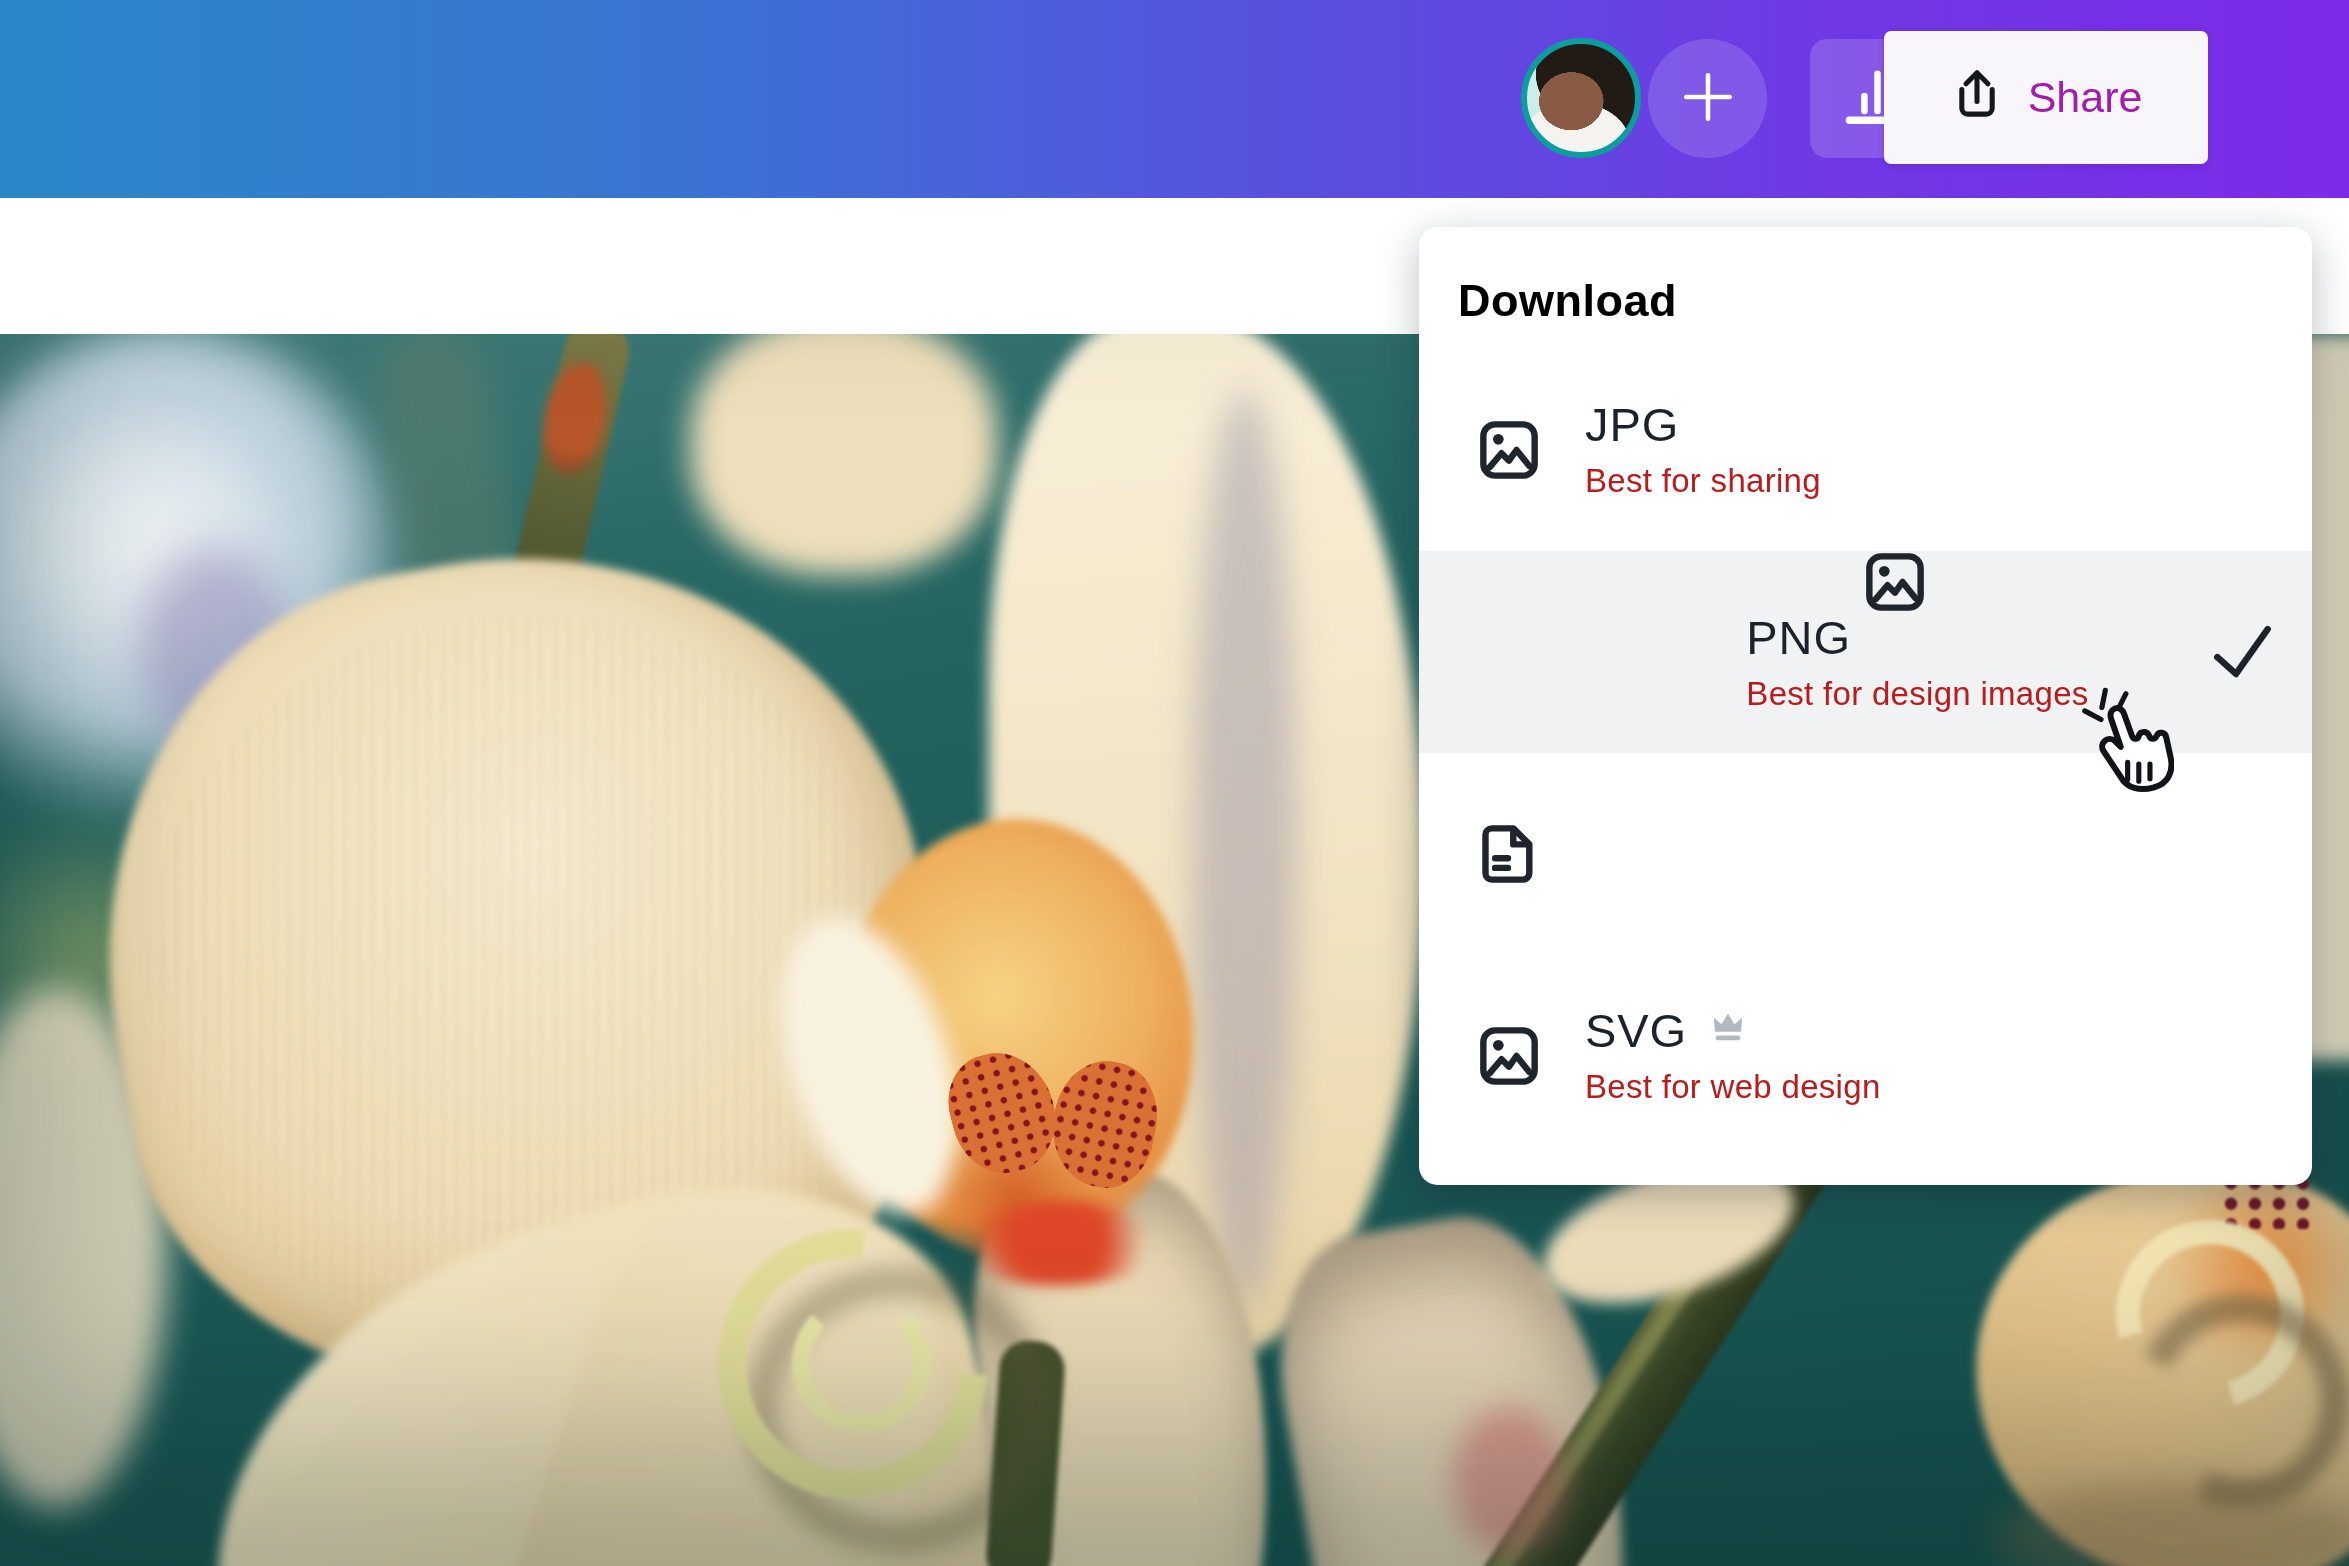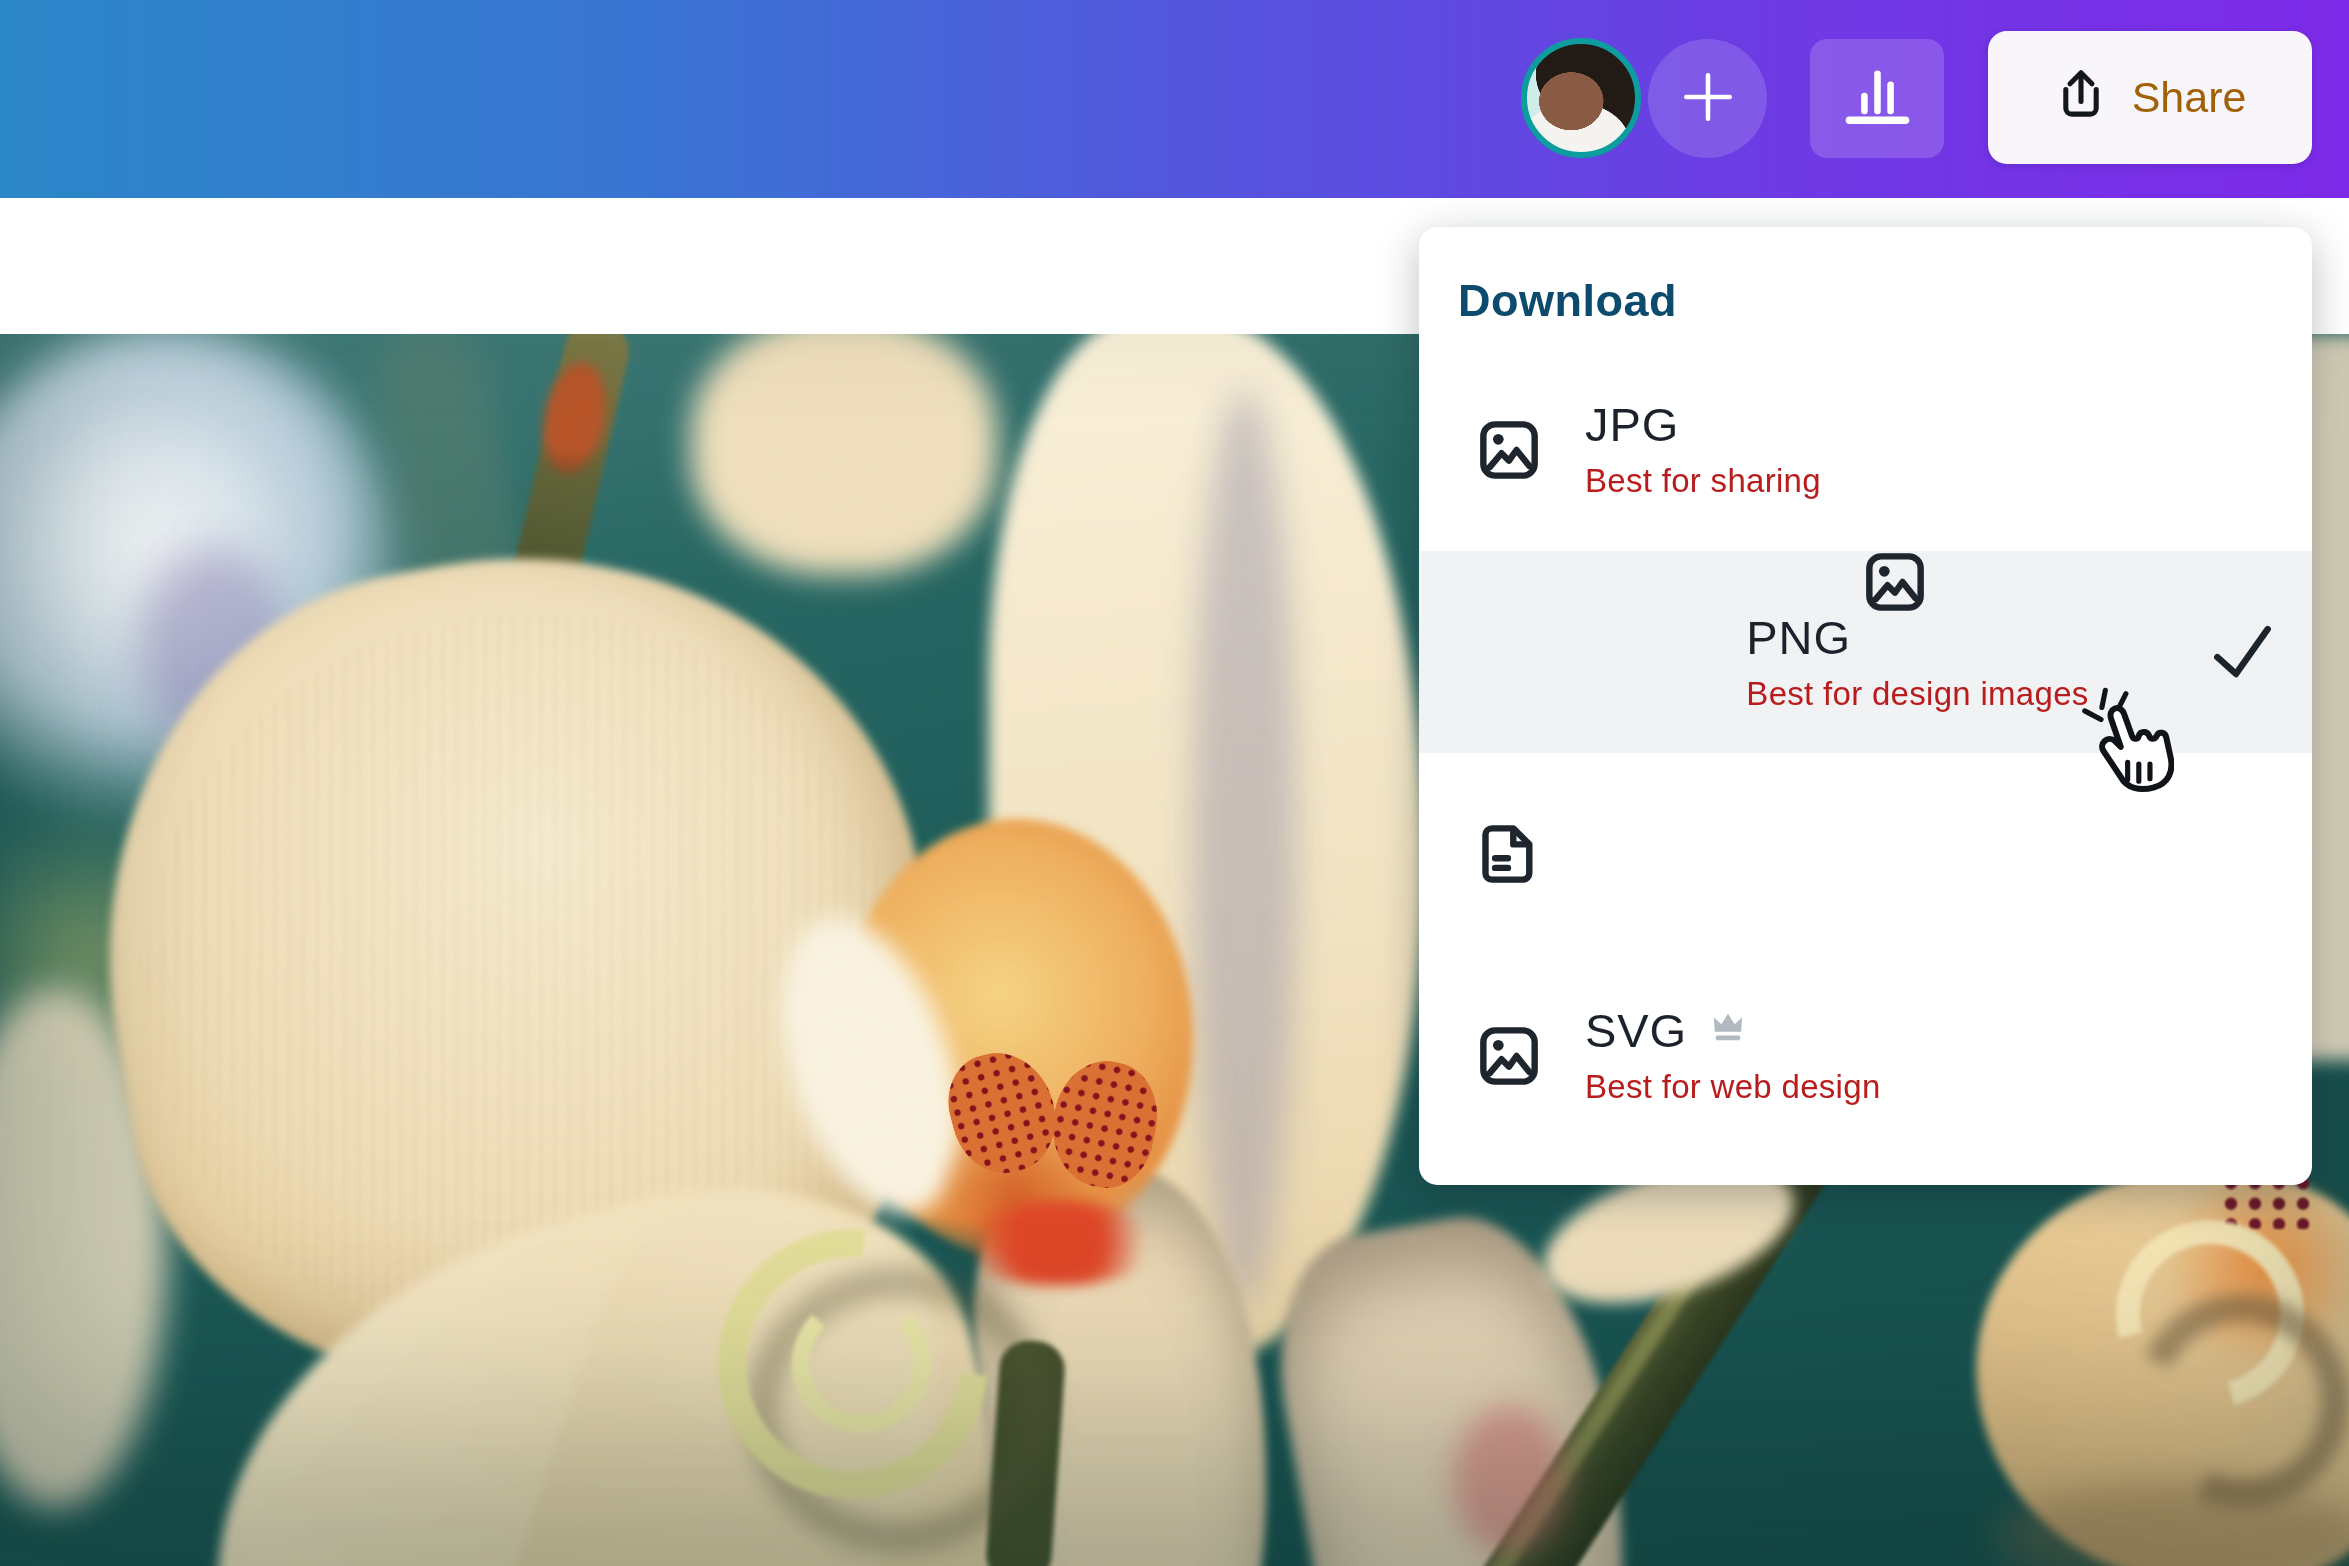--- a/index.html
+++ b/index.html
@@ -14,22 +14,22 @@
     background:
       radial-gradient(ellipse 30% 27% at 41% 53%, #8A5B44 99%, rgba(0,0,0,0) 100%),
       radial-gradient(ellipse 52% 40% at 44% 94%, #F4F3F0 99%, rgba(0,0,0,0) 100%),
       radial-gradient(ellipse 52% 46% at 60% 28%, #211A15 99%, rgba(0,0,0,0) 100%),
       radial-gradient(ellipse 30% 36% at 74% 52%, #241C17 99%, rgba(0,0,0,0) 100%),
       #CFEDE8;}
   .circle-btn{position:absolute;left:1648px;top:39px;width:119px;height:119px;border-radius:50%;
     border:none;background:rgba(255,255,255,0.15);display:flex;align-items:center;justify-content:center;cursor:pointer;}
   .rect-btn{position:absolute;left:1810px;top:39px;width:134px;height:119px;border-radius:17px;
     border:none;background:rgba(255,255,255,0.17);display:flex;align-items:center;justify-content:center;cursor:pointer;}
-  .share-btn{position:absolute;left:1988px;top:31px;width:324px;height:133px;border-radius:19px;border:none;
-    background:#F8F6FB;color:#a16207;display:flex;align-items:center;justify-content:center;gap:24px;
+  .share-btn{position:absolute;left:1884px;top:31px;width:324px;height:133px;border-radius:7px;border:none;
+    background:#F8F6FB;color:#a21caf;display:flex;align-items:center;justify-content:center;gap:24px;
     font-family:"Liberation Sans",sans-serif;font-size:43px;font-weight:500;cursor:pointer;
     box-shadow:0 1.9px 7.5px rgba(40,10,90,0.18);}
 
   
   .canvas-band{position:absolute;left:0;top:198px;width:2349px;height:136px;background:#ffffff;}
   .photo{position:absolute;left:0;top:334px;width:2349px;height:1232px;overflow:hidden;
     background:linear-gradient(170deg,#4C8886 0%,#2E716D 22%,#226663 45%,#1D5E5B 72%,#195755 100%);}
   .photo div{position:absolute;}
   .b-blue1{left:-75px;top:-9.3px;width:485px;height:522px;border-radius:50%;
     background:radial-gradient(circle at 45% 40%,#E4ECF1 0%,#C2D4DF 45%,rgba(150,180,190,0) 72%);filter:blur(20.5px);}
@@ -118,21 +118,21 @@
     filter:blur(7.5px);transform:rotate(-20deg);}
   .b-brshade{left:1995px;top:1147px;width:373px;height:112px;border-radius:50%;
     background:rgba(150,120,80,0.4);filter:blur(17px);}
   .photo::after{content:"";position:absolute;inset:0;
     box-shadow:inset 0 -131px 205px rgba(10,40,38,0.30);}
   .grain{position:absolute;inset:0;width:100%;height:100%;mix-blend-mode:soft-light;}
 
   
   .menu{position:absolute;left:1419px;top:227px;width:893px;height:958px;background:#ffffff;
     border-radius:18.6px;box-shadow:0 11.2px 41px rgba(15,25,35,0.28);}
-  .menu-title{position:absolute;left:39px;top:48px;font-size:45px;font-weight:600;color:#0c4a6e;letter-spacing:0.5px;}
+  .menu-title{position:absolute;left:39px;top:48px;font-size:45px;font-weight:600;color:#000000;letter-spacing:0.5px;}
   .rows{position:absolute;left:0;top:122px;width:100%;}
   .row{position:relative;height:202px;display:flex;align-items:center;padding-left:59px;
     box-sizing:border-box;cursor:pointer;}
   .row.selected{background:#F1F2F4;flex-direction:column;}
   .row-icon{width:62px;height:62px;flex:0 0 62px;display:flex;align-items:center;justify-content:center;}
   .row-text{margin-left:45px;display:flex;flex-direction:column;}
   .title-line{display:flex;align-items:flex-start;gap:24px;}
   .row-title{font-size:47px;font-weight:400;color:#1B222B;letter-spacing:0.9px;line-height:1.05;}
   .row-sub{font-size:33px;font-weight:400;color:#b91c1c;margin-top:13px;letter-spacing:0.3px;}
   .check{position:absolute;right:35px;top:50%;margin-top:-34px;}

